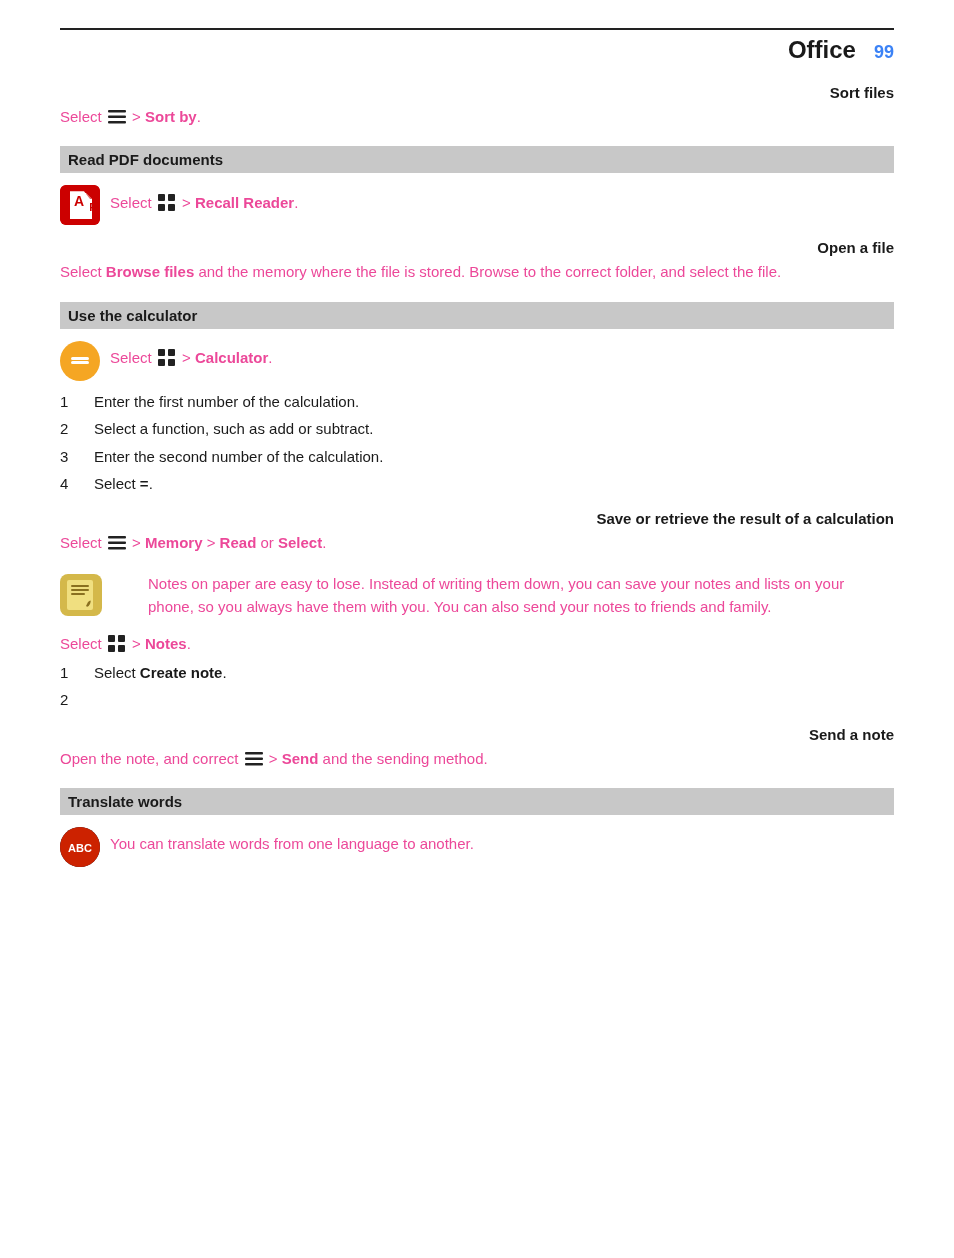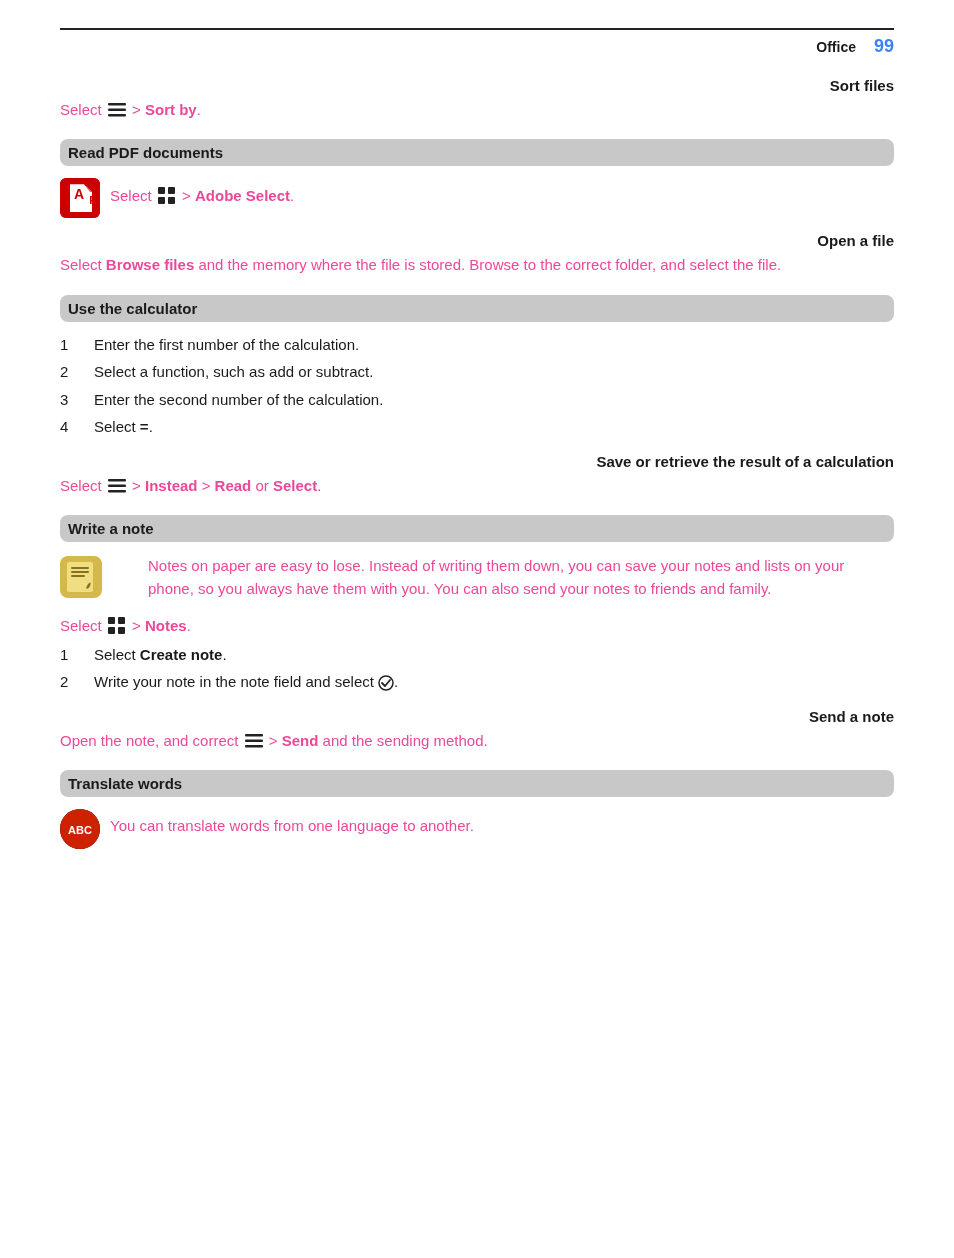--- a/index.html
+++ b/index.html
@@ -27,21 +27,21 @@
     }
 
     .header-line {
       display: flex;
       justify-content: flex-end;
       align-items: baseline;
       margin-bottom: 20px;
     }
 
     .header-title {
-      font-size: 14px;
+      font-size: 24px;
       font-weight: bold;
       color: #1a1a1a;
       margin-right: 18px;
     }
 
     .header-page {
       font-size: 18px;
       font-weight: bold;
       color: #3b82f6;
     }
@@ -50,21 +50,20 @@
       margin-bottom: 18px;
     }
 
     .section-heading-bar {
       background: #c8c8c8;
       padding: 5px 8px;
       font-size: 15px;
       font-weight: bold;
       color: #1a1a1a;
       margin-bottom: 12px;
-      border-radius: 8px;
     }
 
     .subsection-title {
       font-size: 15px;
       font-weight: bold;
       color: #1a1a1a;
       margin-bottom: 4px;
       margin-top: 14px;
       text-align: right;
     }
@@ -245,33 +244,52 @@
       </div>
       <div class="body-text">
         <span>Select </span>
         
         <svg class="apps-icon" viewBox="0 0 18 18" xmlns="http://www.w3.org/2000/svg">
           <rect x="0" y="0" width="7" height="7" rx="1" fill="#222"></rect>
           <rect x="10" y="0" width="7" height="7" rx="1" fill="#222"></rect>
           <rect x="0" y="10" width="7" height="7" rx="1" fill="#222"></rect>
           <rect x="10" y="10" width="7" height="7" rx="1" fill="#222"></rect>
         </svg>
-        <span> &gt; <strong>Adobe Select</strong>.</span>
+        <span> &gt; <strong>Recall Reader</strong>.</span>
       </div>
     </div>
 
     <div class="subsection-title">Open a file</div>
     <div class="body-text">
       Select <strong>Browse files</strong> and the memory where the file is stored. Browse to the correct folder, and select the file.
     </div>
   </div>
 
   <div class="section">
     <div class="section-heading-bar">Use the calculator</div>
 
+    <div class="icon-row">
+
+      <div class="icon-calc">
+        <div class="icon-calc-inner">
+          <div class="calc-line"></div>
+          <div class="calc-line"></div>
+        </div>
+      </div>
+      <div class="body-text">
+        <span>Select </span>
+        <svg class="apps-icon" viewBox="0 0 18 18" xmlns="http://www.w3.org/2000/svg">
+          <rect x="0" y="0" width="7" height="7" rx="1" fill="#222"></rect>
+          <rect x="10" y="0" width="7" height="7" rx="1" fill="#222"></rect>
+          <rect x="0" y="10" width="7" height="7" rx="1" fill="#222"></rect>
+          <rect x="10" y="10" width="7" height="7" rx="1" fill="#222"></rect>
+        </svg>
+        <span> &gt; <strong>Calculator</strong>.</span>
+      </div>
+    </div>
 
     <ul class="numbered-list">
       <li>
         <span class="num">1</span>
         <span>Enter the first number of the calculation.</span>
       </li>
       <li>
         <span class="num">2</span>
         <span>Select a function, such as add or subtract.</span>
       </li>
@@ -286,26 +304,25 @@
     </ul>
 
     <div class="subsection-title">Save or retrieve the result of a calculation</div>
     <div class="body-text">
       <span>Select </span>
       <svg class="menu-icon" viewBox="0 0 18 14" xmlns="http://www.w3.org/2000/svg">
         <rect x="0" y="0" width="18" height="2.5" rx="1" fill="#222"></rect>
         <rect x="0" y="5.5" width="18" height="2.5" rx="1" fill="#222"></rect>
         <rect x="0" y="11" width="18" height="2.5" rx="1" fill="#222"></rect>
       </svg>
-      <span> &gt; <strong>Instead</strong>  &gt; <strong>Read</strong> or <strong>Select</strong>.</span>
-    </div>
-  </div>
-
-  <div class="section">
-    <div class="section-heading-bar">Write a note</div>
+      <span> &gt; <strong>Memory</strong>  &gt; <strong>Read</strong> or <strong>Select</strong>.</span>
+    </div>
+  </div>
+
+  <div class="section">
 
     <div class="icon-row" style="align-items: flex-start; margin-bottom: 8px; gap: 44px;">
 
       <div style="margin-top: 2px; flex-shrink:0;">
         <svg width="42" height="42" viewBox="0 0 42 42" xmlns="http://www.w3.org/2000/svg">
           <rect width="42" height="42" rx="8" fill="#d4b84a"></rect>
           <rect x="7" y="6" width="26" height="30" rx="2" fill="#f0df80"></rect>
           <rect x="11" y="11" width="18" height="2" rx="1" fill="#8a7020"></rect>
           <rect x="11" y="15" width="18" height="2" rx="1" fill="#8a7020"></rect>
           <rect x="11" y="19" width="14" height="2" rx="1" fill="#8a7020"></rect>
@@ -326,26 +343,20 @@
       <span> &gt; <strong>Notes</strong>.</span>
     </div>
 
     <ul class="numbered-list">
       <li>
         <span class="num">1</span>
         <span>Select <strong>Create note</strong>.</span>
       </li>
       <li>
         <span class="num">2</span>
-        <span>Write your note in the note field and select
-          <svg class="checkmark-icon" viewBox="0 0 16 16" xmlns="http://www.w3.org/2000/svg">
-            <circle cx="8" cy="8" r="7" fill="none" stroke="#222" stroke-width="1.5"></circle>
-            <polyline points="4,8 7,11 12,5" fill="none" stroke="#222" stroke-width="1.8" stroke-linecap="round" stroke-linejoin="round"></polyline>
-          </svg>.
-        </span>
       </li>
     </ul>
 
     <div class="subsection-title">Send a note</div>
     <div class="body-text">
       <span>Open the note, and correct </span>
       <svg class="menu-icon" viewBox="0 0 18 14" xmlns="http://www.w3.org/2000/svg">
         <rect x="0" y="0" width="18" height="2.5" rx="1" fill="#222"></rect>
         <rect x="0" y="5.5" width="18" height="2.5" rx="1" fill="#222"></rect>
         <rect x="0" y="11" width="18" height="2.5" rx="1" fill="#222"></rect>

